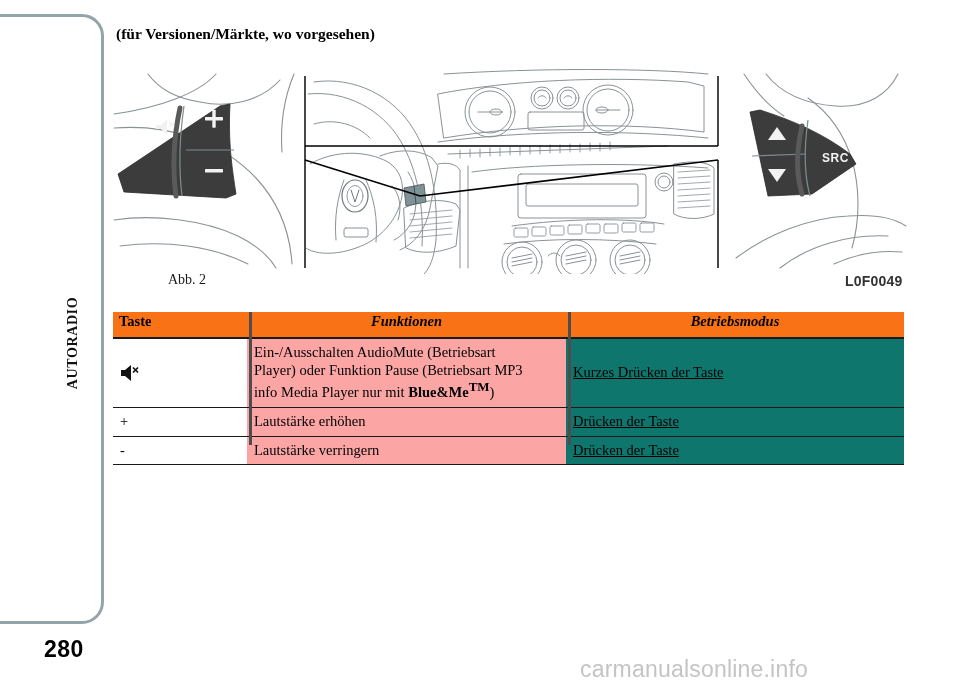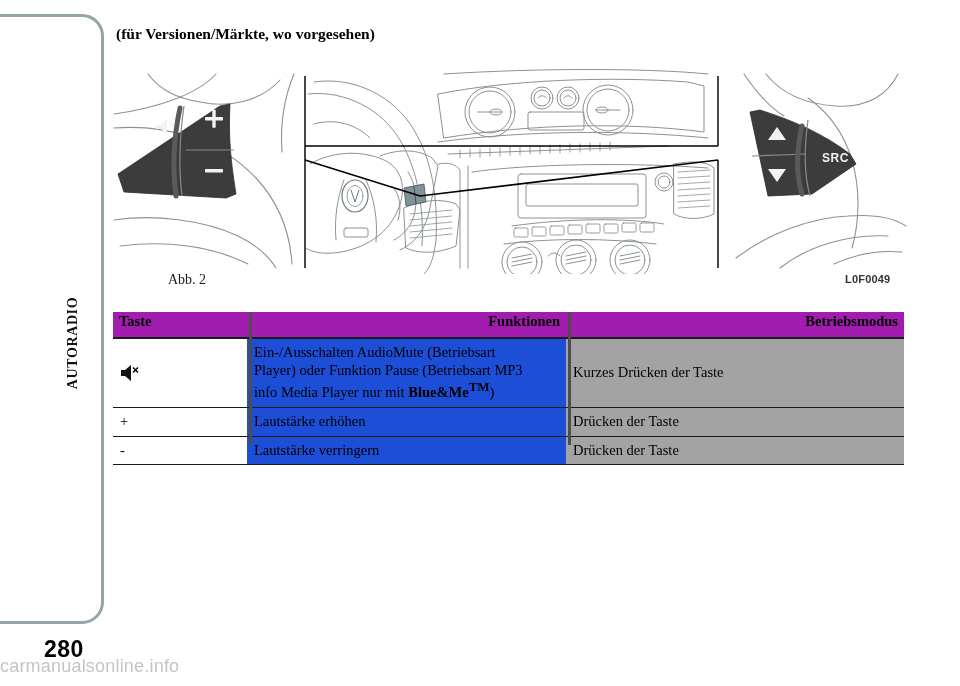--- a/index.html
+++ b/index.html
@@ -62,23 +62,23 @@
     letter-spacing: 0.5px;
     text-align: right;
   }
 
   
   .watermark {
     position: absolute;
     left: 0;
     top: 656px;
     width: 808px;
-    text-align: left;
+    text-align: right;
     font-family: "Liberation Sans", sans-serif;
-    font-size: 18px;
+    font-size: 23px;
     color: #c4c4c4;
     letter-spacing: 0.2px;
   }
 
   
   .heading {
     position: absolute;
     left: 116px;
     top: 22px;
     width: 700px;
@@ -117,21 +117,21 @@
     font-family: "Liberation Serif", serif;
     font-size: 14px;
     color: #1a1a1a;
     margin-left: 44px;
   }
   .fig-code {
     position: absolute;
     left: 845px;
     top: 273px;
     font-family: "Liberation Sans", sans-serif;
-    font-size: 11px;
+    font-size: 14px;
     font-weight: bold;
     color: #333;
     letter-spacing: 0.2px;
   }
 
   
   .table-wrap {
     position: absolute;
     left: 113px;
     top: 312px;
@@ -145,43 +145,43 @@
   table.spec col.c1 { width: 134px; }
   table.spec col.c2 { width: 319px; }
   table.spec col.c3 { width: 338px; }
 
   table.spec th {
     font-family: "Liberation Serif", serif;
     font-weight: bold;
     font-size: 14.5px;
     padding: 1px 6px 7px 6px;
     vertical-align: bottom;
-    background: #a21caf;
+    background: #f97316;
     border: none;
   }
   th.h-first { text-align: left; padding-left: 2px; }
-  th.h-mid, th.h-last { text-align: right; }
+  th.h-mid, th.h-last { text-align: center; font-style: italic; }
 
   table.spec thead tr { border-bottom: 2.2px solid #1a1a1a; }
 
   table.spec td {
     font-family: "Liberation Serif", serif;
     font-size: 14.5px;
     line-height: 1.22;
     vertical-align: middle;
     border-bottom: 1.6px solid #1a1a1a;
     padding: 5px 7px;
   }
   td.c-key {
     background: #ffffff;
     padding-left: 2px;
     font-size: 15px;
   }
-  td.c-fn  { background: #1d4ed8; }
-  td.c-mode{ background: #a3a3a3; }
+  td.c-fn  { background: #fca5a5; }
+  td.c-mode{ background: #0f766e; text-decoration: underline; }
 
   
   .vsep {
     position: absolute;
     width: 3px;
     background: #4d4d4d;
   }
   .vsep.v1 { left: 136px; top: 0px;  height: 133px; }
   .vsep.v2 { left: 455px; top: 0px;  height: 133px; }
 

